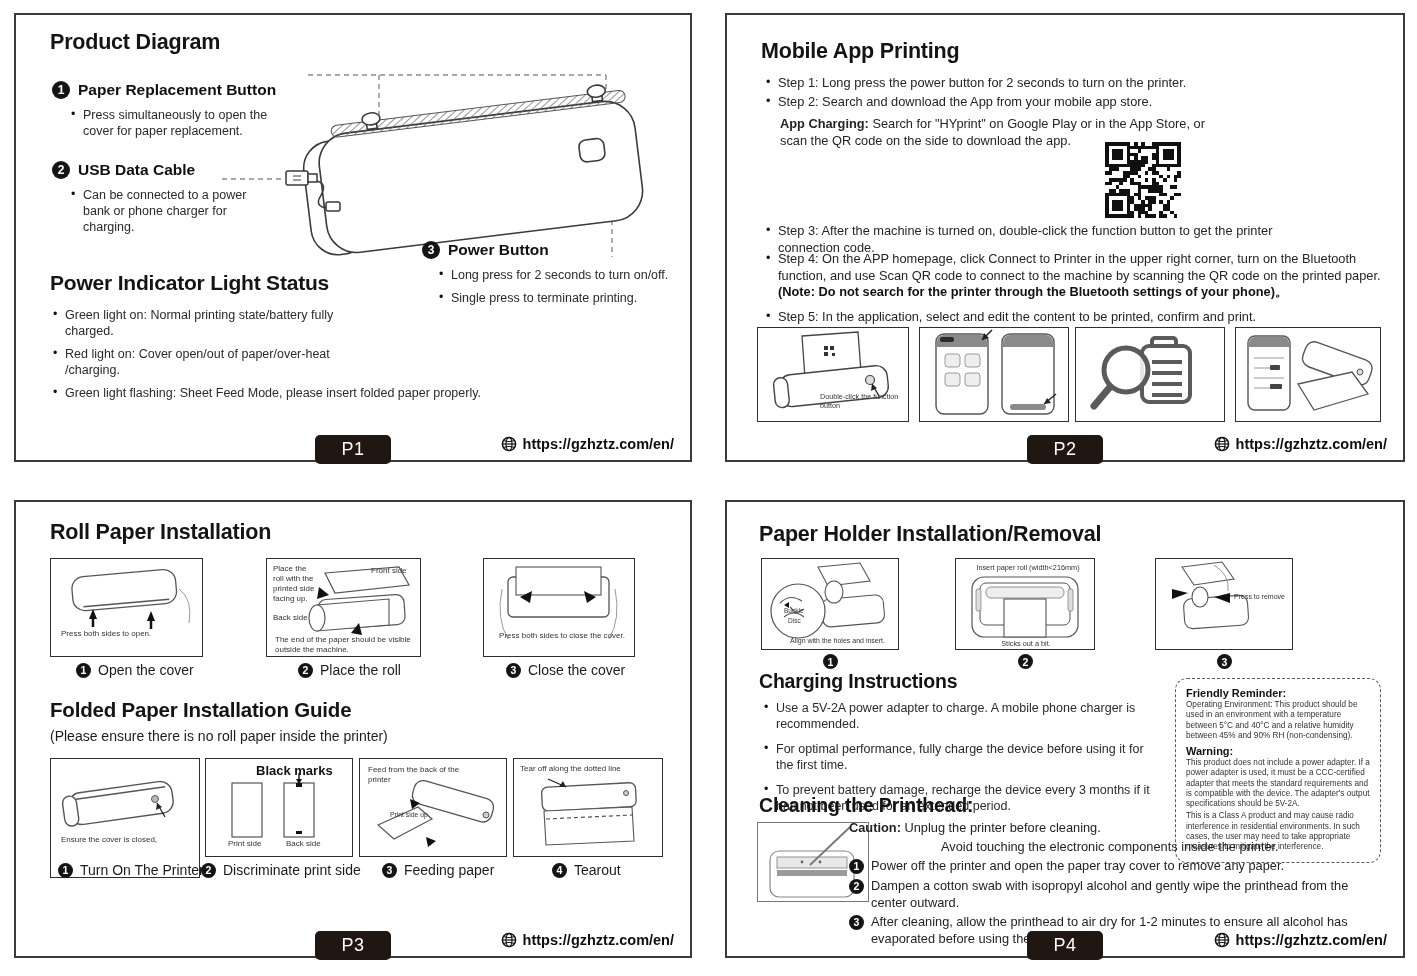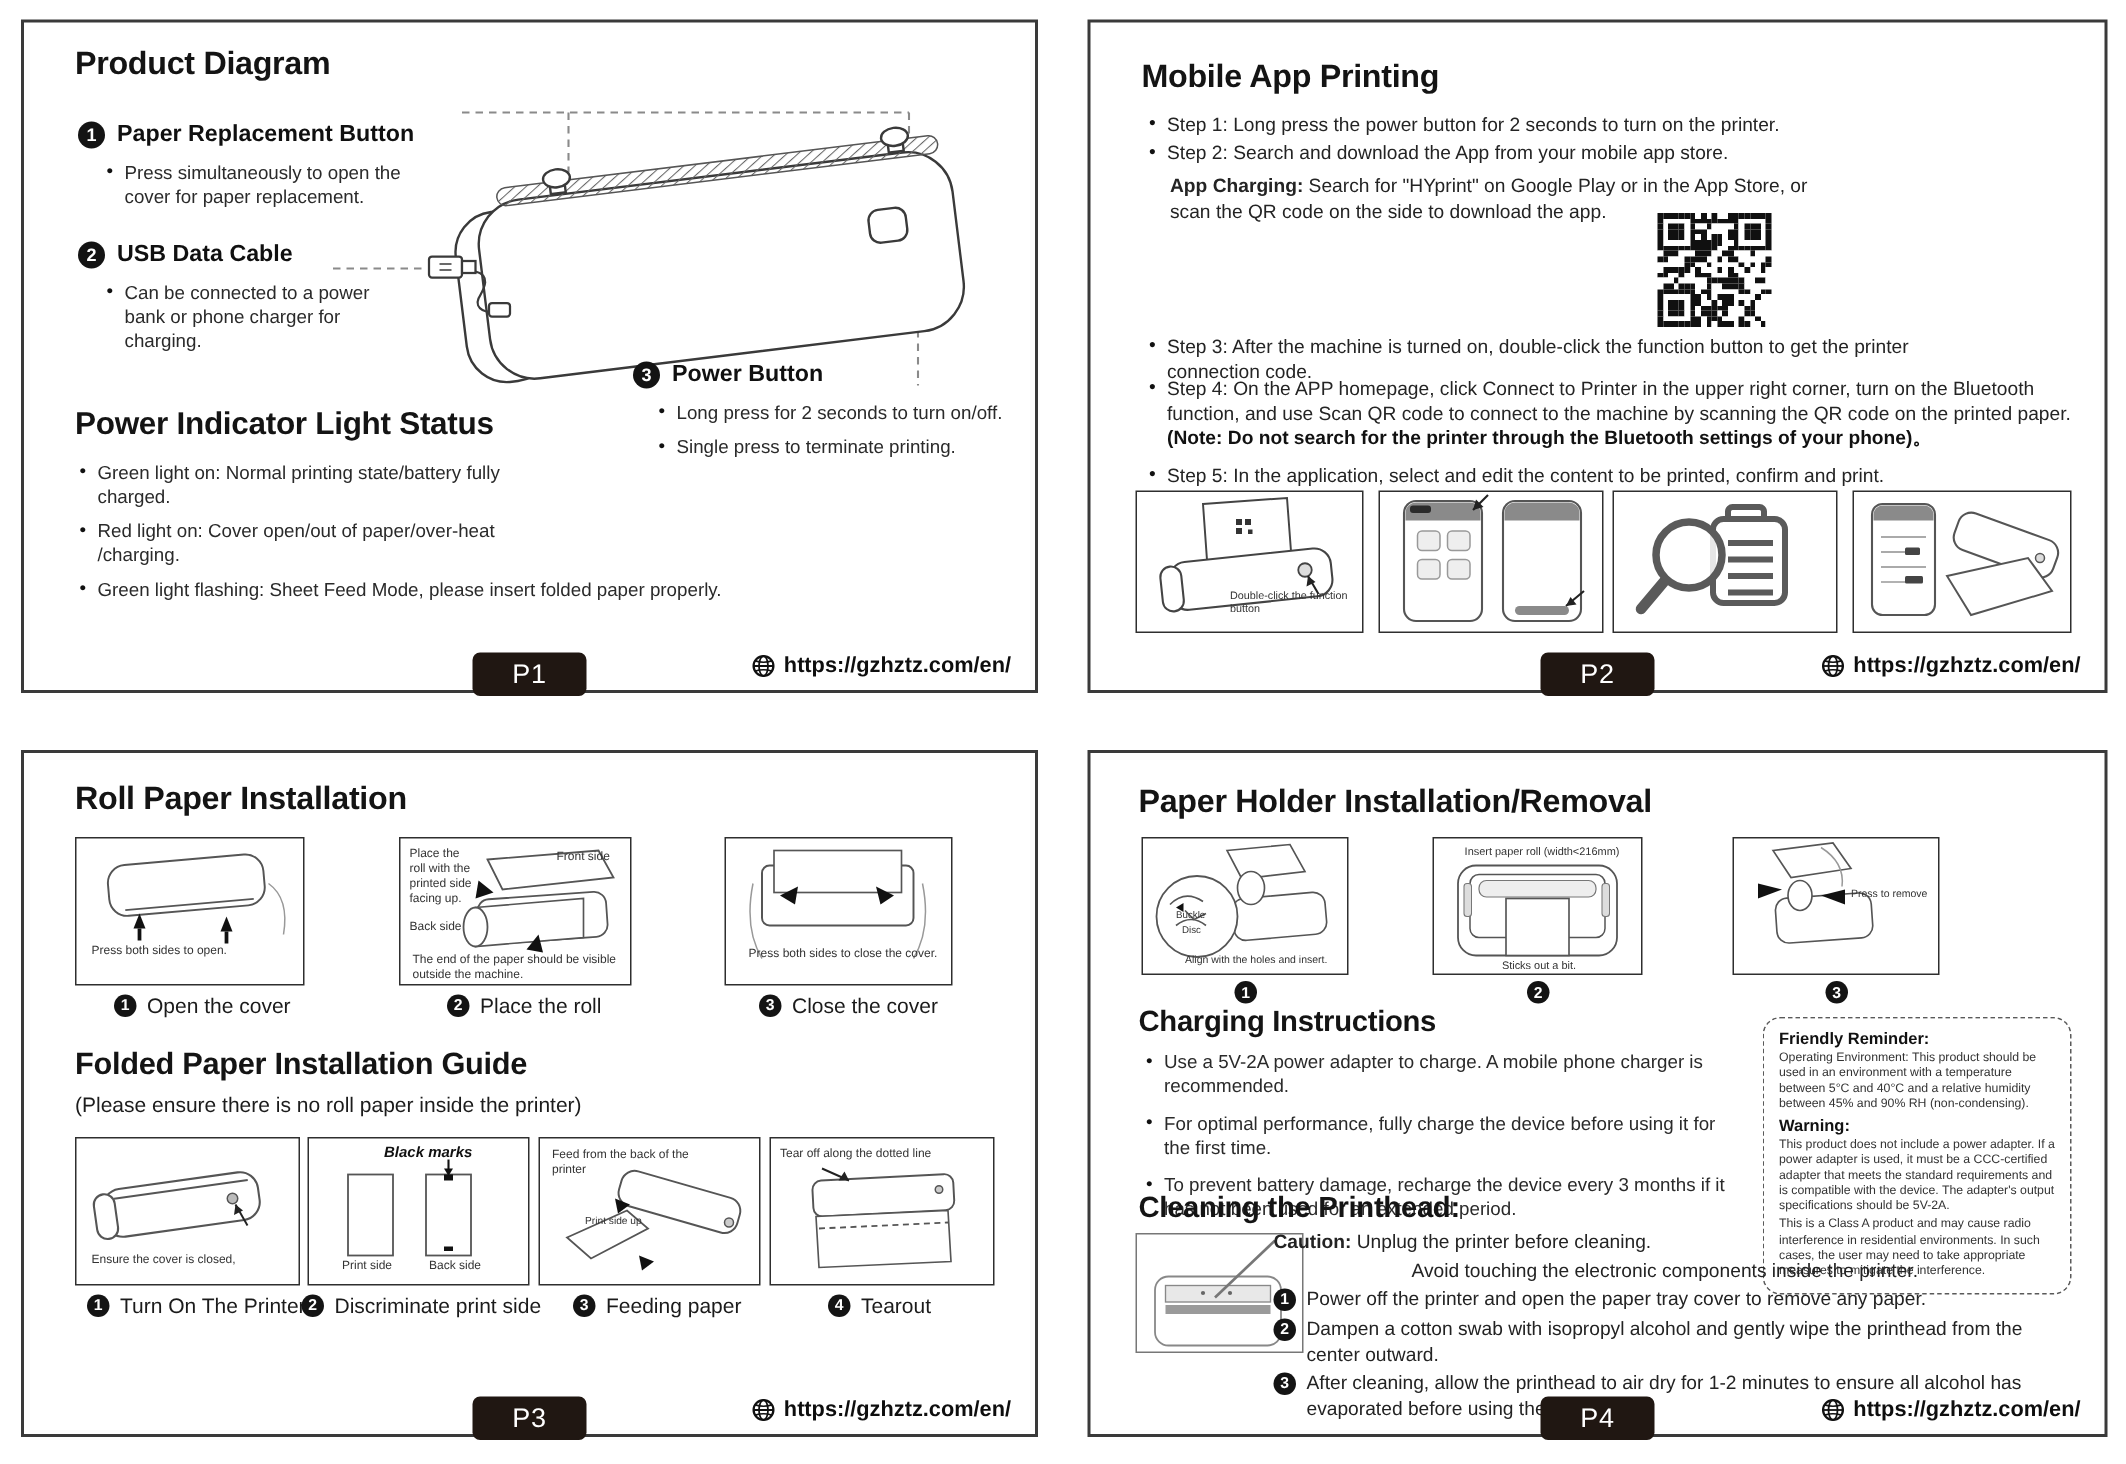--- a/index.html
+++ b/index.html
@@ -723,21 +723,21 @@
       <span>Place the roll</span>
     </div>
     <div class="cap" style="left:490px;top:160px;">
       <span class="cn sm">3</span>
       <span>Close the cover</span>
     </div>
 
     <div class="abs h2" style="left:34px;top:196px;font-size:20.5px;">Folded Paper Installation Guide</div>
     <div class="abs sub" style="left:34px;top:226px;">(Please ensure there is no roll paper inside the printer)</div>
 
-    <div class="fig" style="left:34px;top:256px;width:150px;height:99px;">
+    <div class="fig" style="left:34px;top:256px;width:150px;height:120px;">
       <svg width="147" height="96" viewBox="0 0 147 96">
         <g transform="rotate(-8 70 44)" fill="#fff" stroke="#555" stroke-width="1.4">
           <rect x="18" y="28" width="104" height="32" rx="12"></rect>
           <rect x="12" y="30" width="14" height="30" rx="7"></rect>
           <line x1="26" y1="26" x2="116" y2="26" transform="translate(0,8)"></line>
         </g>
         <circle cx="104" cy="40" r="3.5" fill="#bbb" stroke="#555" stroke-width="1"></circle>
         <line x1="114" y1="58" x2="106" y2="44" stroke="#222" stroke-width="1.3"></line>
         <polygon points="106,44 105,51 111,48" fill="#222"></polygon>
       </svg>
@@ -745,21 +745,21 @@
     </div>
     <div class="fig" style="left:189px;top:256px;width:148px;height:99px;">
       <svg width="145" height="96" viewBox="0 0 145 96">
         <rect x="26" y="24" width="30" height="54" fill="#fff" stroke="#555" stroke-width="1.2"></rect>
         <rect x="78" y="24" width="30" height="54" fill="#fff" stroke="#555" stroke-width="1.2"></rect>
         <rect x="90" y="24" width="6" height="4" fill="#111"></rect>
         <rect x="90" y="72" width="6" height="3" fill="#111"></rect>
         <line x1="93" y1="14" x2="93" y2="22" stroke="#111" stroke-width="1.4"></line>
         <polygon points="90,20 96,20 93,25" fill="#111"></polygon>
       </svg>
-      <span class="fl b" style="left:50px;top:4px;font-size:10px;font-style:italic;">Black marks</span>
+      <span class="fl b" style="left:50px;top:4px;font-size:13px;">Black marks</span>
       <span class="fl" style="left:22px;top:80px;">Print side</span>
       <span class="fl" style="left:80px;top:80px;">Back side</span>
     </div>
     <div class="fig" style="left:343px;top:256px;width:148px;height:99px;">
       <svg width="145" height="96" viewBox="0 0 145 96">
         <g transform="rotate(16 92 42)" fill="#fff" stroke="#555" stroke-width="1.3">
           <rect x="52" y="30" width="82" height="24" rx="9"></rect>
         </g>
         <circle cx="126" cy="56" r="3" fill="#ccc" stroke="#555" stroke-width="1"></circle>
         <polygon points="18,66 58,48 72,60 34,80" fill="#fff" stroke="#555" stroke-width="1.2"></polygon>

